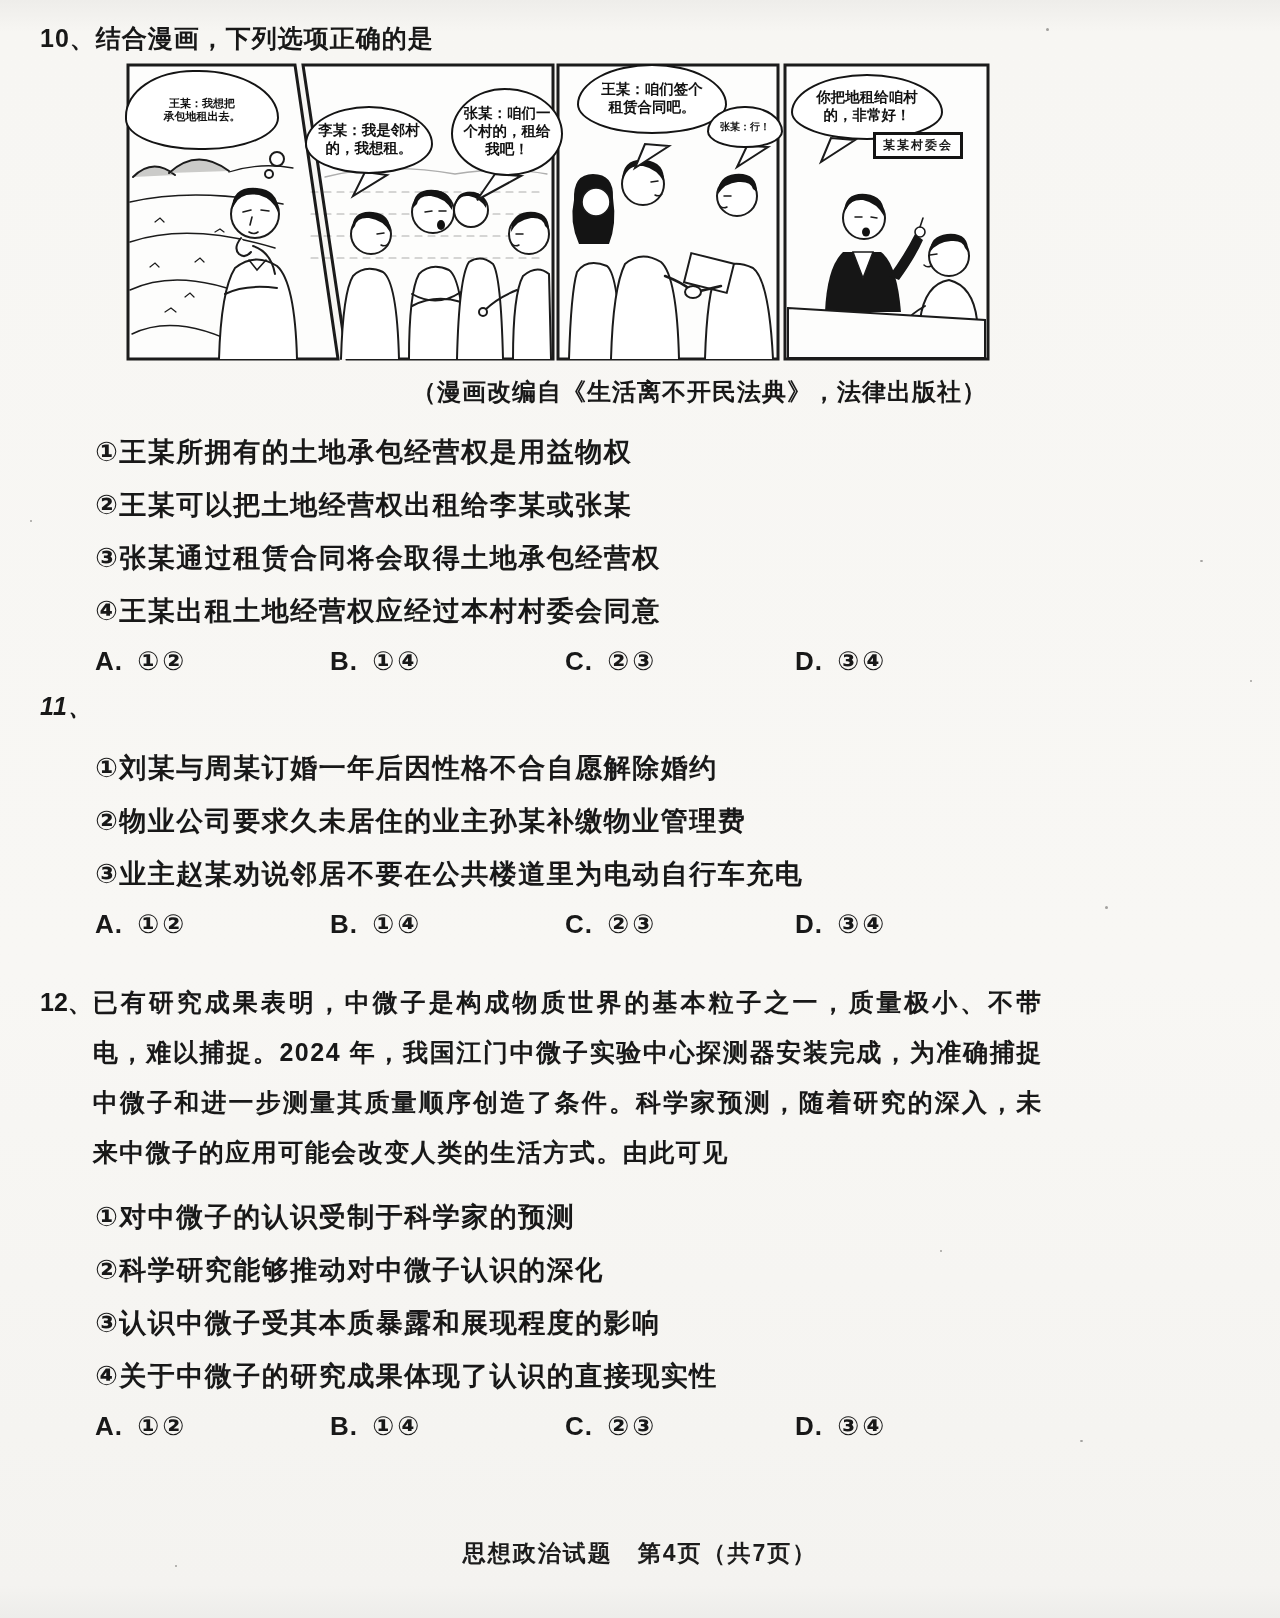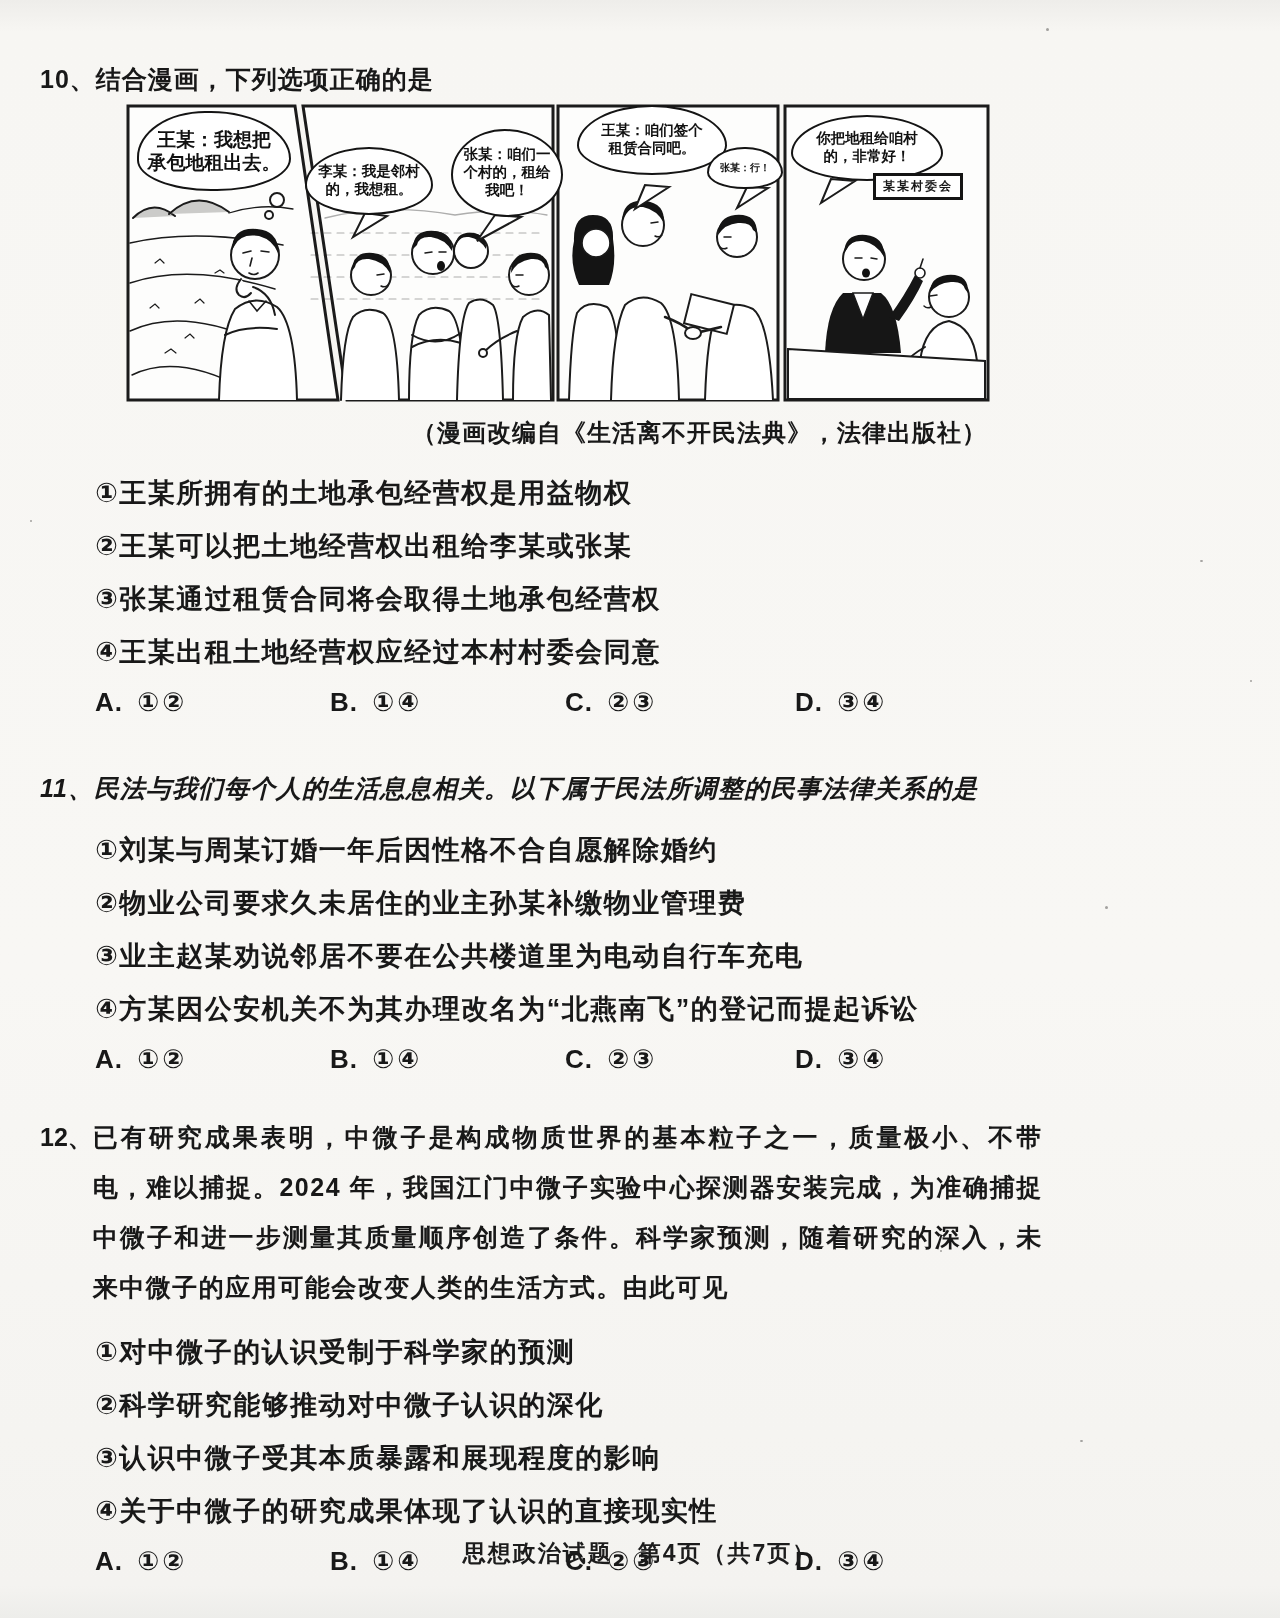--- a/index.html
+++ b/index.html
@@ -3,32 +3,32 @@
 <meta charset="utf-8">
 <style>
   html,body{margin:0;padding:0;background:#dededa;}
   .page{
     position:relative;width:1280px;height:1618px;margin:0 auto;overflow:hidden;
     background:linear-gradient(180deg,#eeedea 0%,#f7f6f3 2%,#f8f7f4 60%,#f4f3f0 98%,#ededea 100%);
     color:#181818;font-family:"Liberation Sans","DejaVu Sans",sans-serif;font-weight:700;
   }
   .content{padding:20px 40px 0 40px;}
   
-  .qrow{display:flex;align-items:flex-start;font-size:25px;line-height:36px;letter-spacing:1px;margin-top:41px;}
+  .qrow{display:flex;align-items:flex-start;font-size:25px;line-height:36px;letter-spacing:1px;}
   .qnum{flex:0 0 52px;}
   
   .comic-wrap{position:relative;width:866px;height:300px;margin:6px 0 0 85px;}
   .comic-wrap svg{position:absolute;left:0;top:0;}
   .bubble{
     position:absolute;background:#fff;border:2.5px solid #141414;
     display:flex;align-items:center;justify-content:center;text-align:center;
     font-size:14.5px;line-height:1.22;font-weight:700;white-space:pre-line;
     padding:4px 6px;box-sizing:border-box;color:#111;
   }
-  .b-p1 {left:12px;top:8px;width:154px;height:80px;border-radius:46% 54% 50% 50%/60% 62% 42% 40%;font-size:19px;text-align:center;}
+  .b-p1 {left:0;top:8px;width:154px;height:80px;border-radius:46% 54% 50% 50%/60% 62% 42% 40%;font-size:11px;text-align:center;}
   .b-p2a{left:180px;top:44px;width:128px;height:68px;border-radius:50% 50% 50% 50%/56% 56% 44% 44%;}
   .b-p2b{left:326px;top:26px;width:112px;height:88px;border-radius:48% 52% 50% 50%/52% 52% 48% 48%;}
   .b-p3a{left:452px;top:2px;width:150px;height:70px;border-radius:50% 50% 50% 50%/58% 58% 42% 42%;}
   .b-p3b{left:582px;top:44px;width:76px;height:42px;border-radius:50% 50% 50% 50%/62% 62% 40% 40%;font-size:10px;}
   .b-p4 {left:666px;top:12px;width:152px;height:66px;border-radius:50% 50% 50% 50%/58% 58% 42% 42%;}
   .sign{position:absolute;left:748px;top:70px;background:#fff;border:3px solid #141414;
         padding:2px 7px;font-size:12px;letter-spacing:2px;font-weight:700;}
   .caption{margin:14px 0 0 372px;font-family:"Liberation Serif","DejaVu Serif",serif;
            font-size:24px;font-weight:700;letter-spacing:1px;}
   
@@ -207,28 +207,26 @@
           <span class="ov">②③</span>
         </span>
       <span class="opt od">
           <span>D.</span>
           <span class="ov">③④</span>
         </span>
     </div>
 
     <div class="qrow mt18">
       <span class="qnum">11、</span>
-      <span>民法与我们每个人的生活息息相关。以下属于民法所调整的民事法律关系的是</span>
     </div>
 
     <div class="items">
       <div class="item">①刘某与周某订婚一年后因性格不合自愿解除婚约</div>
       <div class="item">②物业公司要求久未居住的业主孙某补缴物业管理费</div>
       <div class="item">③业主赵某劝说邻居不要在公共楼道里为电动自行车充电</div>
-      <div class="item">④方某因公安机关不为其办理改名为“北燕南飞”的登记而提起诉讼</div>
     </div>
 
     <div class="opts">
       <span class="opt oa">
           <span>A.</span>
           <span class="ov">①②</span>
         </span>
       <span class="opt ob">
           <span>B.</span>
           <span class="ov">①④</span>

